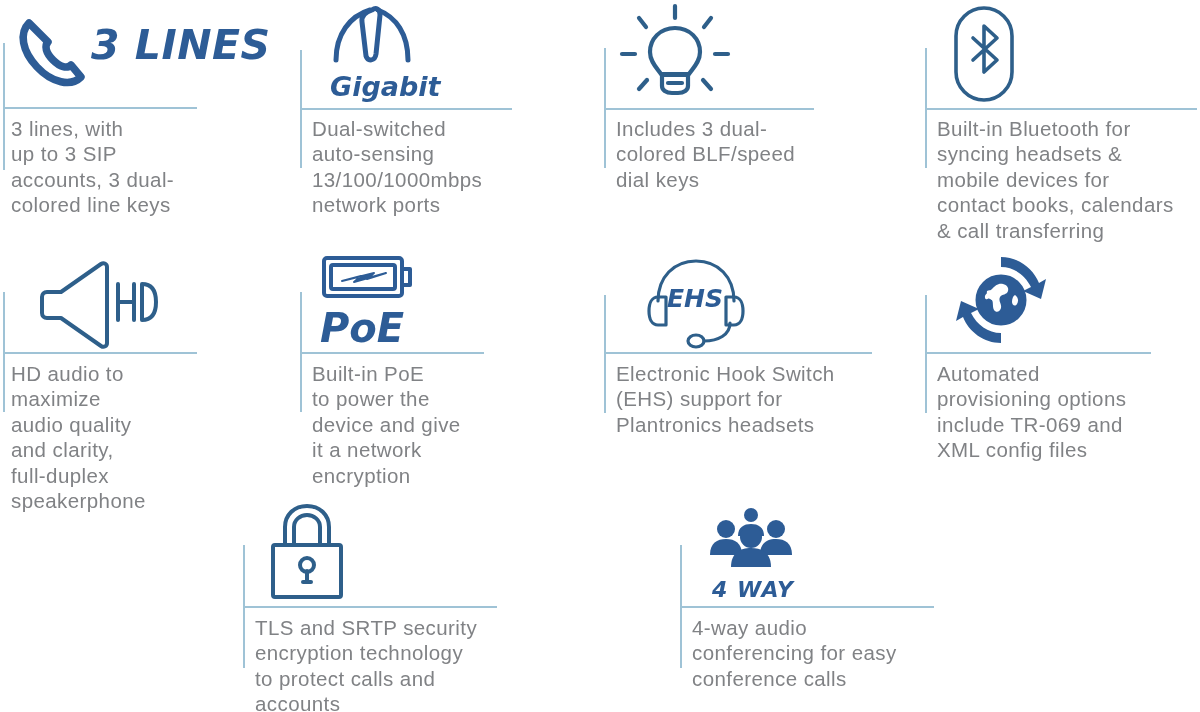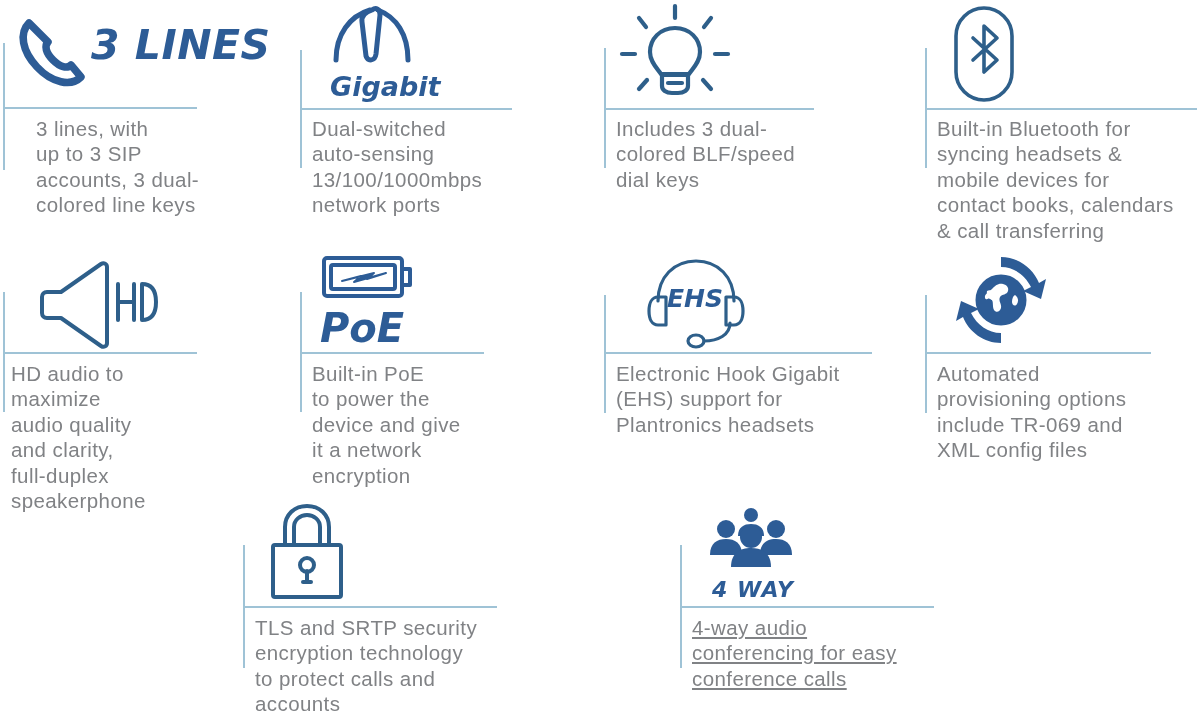--- a/index.html
+++ b/index.html
@@ -69,21 +69,21 @@
     <div class="rule-v" style="height:127px;"></div>
     <div class="rule-h" style="top:64px; width:194px;"></div>
     <div class="icon-wrap" style="left:10px; top:-32px; width:180px; height:92px;">
       <svg width="180" height="92" viewBox="0 0 180 92">
         <g fill="none" stroke="#2d5c96" stroke-width="7.5" stroke-linecap="round" stroke-linejoin="round">
           <path d="M16 12 C6 22, 9 40, 24 56 C39 72, 58 76, 68 66 L58 54 C54 58, 47 56, 40 49 C33 42, 31 35, 35 31 Z"></path>
         </g>
         <text class="icon-label" x="78" y="48" font-size="41" letter-spacing="0.5">3 LINES</text>
       </svg>
     </div>
-    <div class="desc" style="left:8px; top:73px; width:200px;margin-left:25px;">3 lines, with
+    <div class="desc" style="left:8px; top:73px; width:200px;">3 lines, with
 up to 3 SIP
 accounts, 3 dual-
 colored line keys</div>
   </div>
 
   <div class="card" style="left:300px; top:50px; width:212px;">
     <div class="rule-v" style="height:118px;"></div>
     <div class="rule-h" style="top:58px; width:212px;"></div>
     <div class="icon-wrap" style="left:24px; top:-46px; width:120px; height:100px;">
       <svg width="120" height="100" viewBox="0 0 120 100">
@@ -192,21 +192,21 @@
         <g fill="none" stroke="#2e5f8a" stroke-width="3.2" stroke-linecap="round" stroke-linejoin="round">
           <path d="M12 48 C12 24, 28 8, 50 8 C72 8, 88 24, 88 48"></path>
           <path d="M12 44 C6 44, 3 50, 3 58 C3 66, 6 72, 12 72 L20 72 L20 44 Z"></path>
           <path d="M88 44 C94 44, 97 50, 97 58 C97 66, 94 72, 88 72 L80 72 L80 44 Z"></path>
           <path d="M84 70 C84 82, 72 88, 58 88"></path>
           <ellipse cx="50" cy="88" rx="8" ry="6"></ellipse>
         </g>
         <text class="icon-label" x="21" y="54" font-size="25" letter-spacing="0">EHS</text>
       </svg>
     </div>
-    <div class="desc" style="left:12px; top:66px; width:280px;">Electronic Hook Gigabit
+    <div class="desc" style="left:12px; top:66px; width:280px;">Electronic Hook Switch
 (EHS) support for
 Plantronics headsets</div>
   </div>
 
   <div class="card" style="left:925px; top:295px; width:228px;">
     <div class="rule-v" style="height:118px;"></div>
     <div class="rule-h" style="top:57px; width:226px;"></div>
     <div class="icon-wrap" style="left:26px; top:-44px; width:100px; height:98px;">
       <svg width="100" height="98" viewBox="0 0 100 98">
         <g fill="#2d5c96">
@@ -264,18 +264,18 @@
           <circle cx="18" cy="24" r="9"></circle>
           <path d="M2 50 C2 38, 9 34, 18 34 C27 34, 34 38, 34 50 Z"></path>
           <circle cx="68" cy="24" r="9"></circle>
           <path d="M52 50 C52 38, 59 34, 68 34 C77 34, 84 38, 84 50 Z"></path>
           <circle cx="43" cy="32" r="11"></circle>
           <path d="M23 62 C23 48, 32 43, 43 43 C54 43, 63 48, 63 62 Z"></path>
         </g>
         <text class="icon-label" x="4" y="92" font-size="22" letter-spacing="1">4 WAY</text>
       </svg>
     </div>
-    <div class="desc" style="left:12px; top:70px; width:280px;text-decoration:underline;">4-way audio
+    <div class="desc" style="left:12px; top:70px; width:280px;">4-way audio
 conferencing for easy
 conference calls</div>
   </div>
 
 </div>
 
 </body></html>

